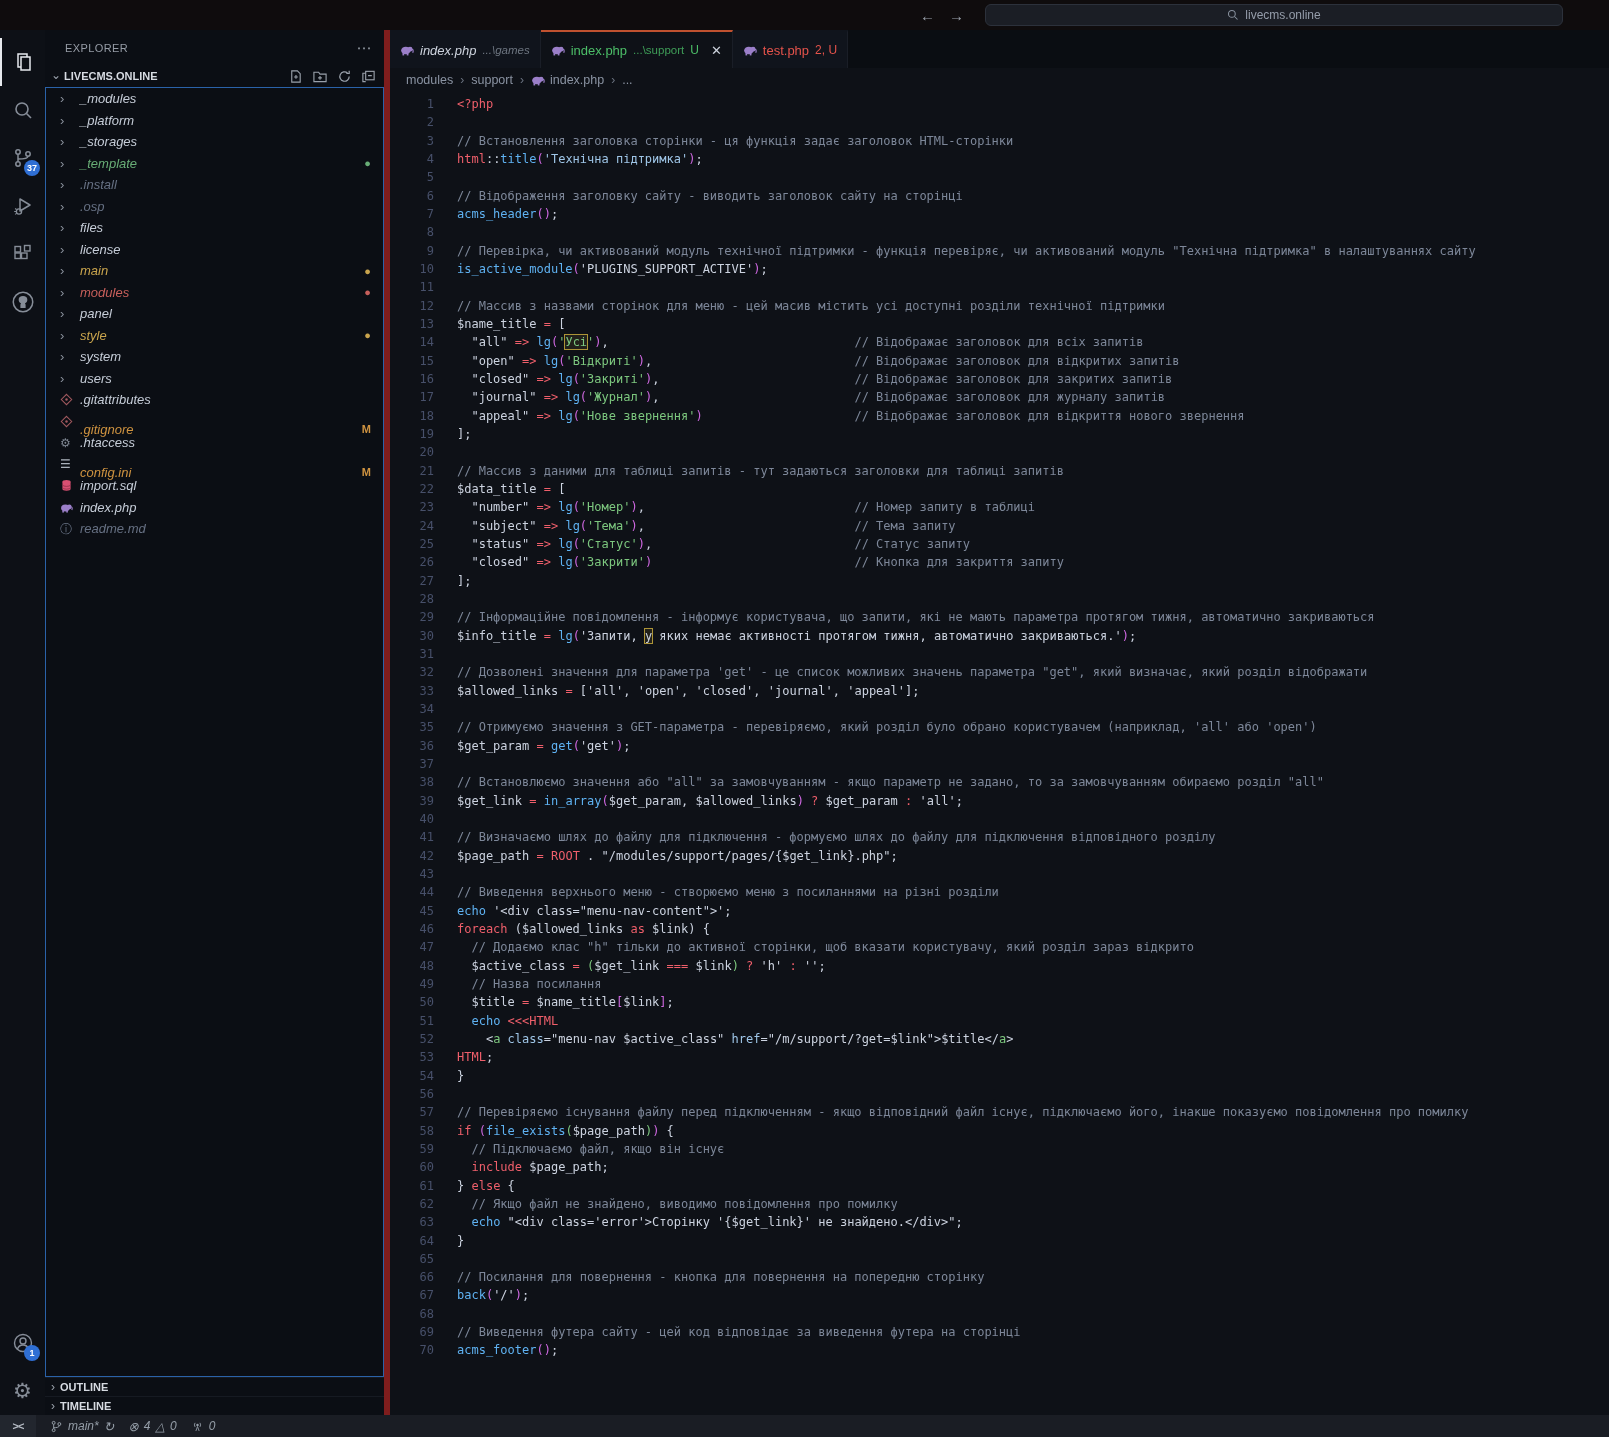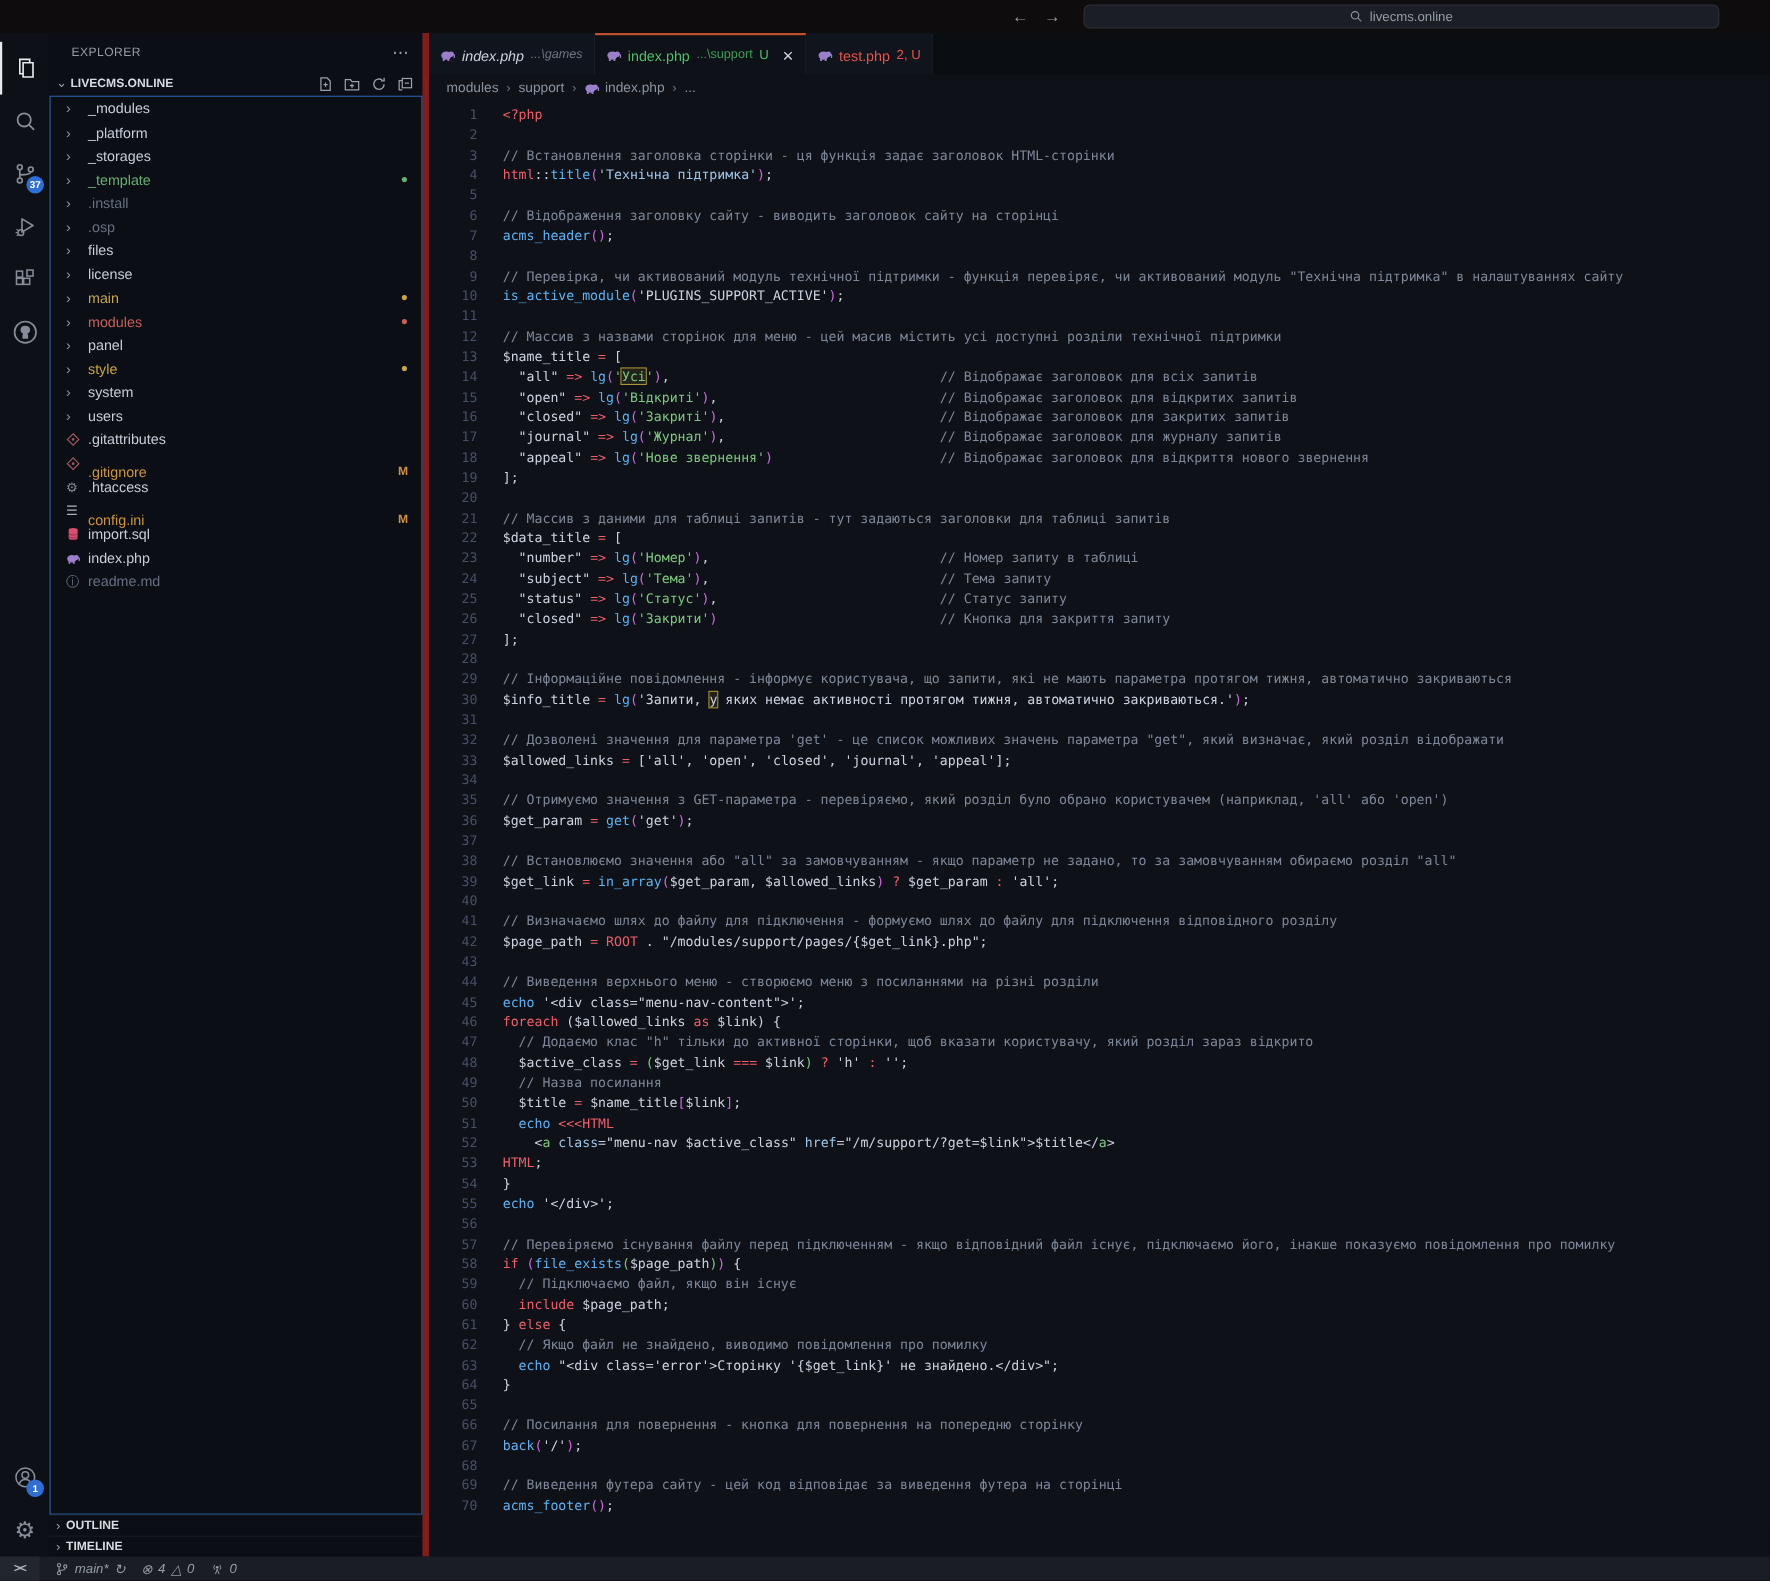--- a/index.html
+++ b/index.html
@@ -32,21 +32,21 @@
   .sec-head { height:22px; display:flex; align-items:center; padding:0 8px 0 4px; color:#d7dbe2; font-size:11px; font-weight:bold; flex:0 0 22px; }
   .sec-head .chev { font-size:12px; color:#9aa1ab; margin:0 3px 2px 2px; font-weight:normal; }
   .sec-acts { margin-left:auto; display:flex; gap:9px; align-items:center; }
   .sec-acts svg { display:block; }
   .tree { flex:1; border:1px solid #2a62a9; overflow:hidden; }
   .trow { height:21.5px; display:flex; align-items:center; padding-left:14px; padding-right:12px; font-size:13px; color:#c6cdd8; cursor:default; }
   .trow .chv { color:#8a919c; width:16px; font-size:13px; }
   .trow .fic { width:13px; height:13px; margin-right:0; }
   .trow .icwrap { width:16px; display:flex; align-items:center; justify-content:flex-start; }
   .fic-g { font-size:12px; color:#7d8591; line-height:1; }
-  .trow .lbl { margin-left:4px; white-space:nowrap; }
+  .trow .lbl { margin-left:4px; white-space:nowrap;font-style:italic; }
   .trow .right { margin-left:auto; font-size:11px; font-weight:bold; }
   .t-green { color:#68ad76; } .t-yellow{ color:#c9a44d; } .t-red{ color:#c75f5b; }
   .t-orange{ color:#cf9340;margin-top:16px; } .t-dim{ color:#667083; }
   .dot { font-size:9px; }
   .panel-row { height:19px; display:flex; align-items:center; border-top:1px solid #161a22; color:#d7dbe2; font-size:11px; font-weight:bold; padding-left:6px; flex:0 0 19px; }
   .panel-row .chv { color:#9aa1ab; font-weight:normal; margin-right:5px; font-size:12px; }
 
   
   .editorcol { flex:1; display:flex; flex-direction:column; min-width:0; background:#0e1117; }
   .tabbar { height:38px; background:#0a0d12; display:flex; flex:0 0 38px; }
@@ -424,21 +424,20 @@
           <div class="cline"><span class="lnum">45</span><span class="ltxt"><span class="tk b">echo</span><span class="tk "> </span><span class="tk ">'&lt;div class="menu-nav-content"&gt;'</span><span class="tk ">;</span></span></div>
           <div class="cline"><span class="lnum">46</span><span class="ltxt"><span class="tk r">foreach</span><span class="tk "> (</span><span class="tk ">$allowed_links</span><span class="tk "> </span><span class="tk r">as</span><span class="tk "> </span><span class="tk ">$link</span><span class="tk ">) {</span></span></div>
           <div class="cline"><span class="lnum">47</span><span class="ltxt"><span class="tk c">  // Додаємо клас "h" тільки до активної сторінки, щоб вказати користувачу, який розділ зараз відкрито</span></span></div>
           <div class="cline"><span class="lnum">48</span><span class="ltxt"><span class="tk ">  $active_class</span><span class="tk "> </span><span class="tk r">=</span><span class="tk "> </span><span class="tk g">(</span><span class="tk ">$get_link</span><span class="tk "> </span><span class="tk r">===</span><span class="tk "> </span><span class="tk ">$link</span><span class="tk g">)</span><span class="tk "> </span><span class="tk r">?</span><span class="tk "> </span><span class="tk ">'h'</span><span class="tk "> </span><span class="tk r">:</span><span class="tk "> </span><span class="tk ">''</span><span class="tk ">;</span></span></div>
           <div class="cline"><span class="lnum">49</span><span class="ltxt"><span class="tk c">  // Назва посилання</span></span></div>
           <div class="cline"><span class="lnum">50</span><span class="ltxt"><span class="tk ">  $title</span><span class="tk "> </span><span class="tk r">=</span><span class="tk "> </span><span class="tk ">$name_title</span><span class="tk p">[</span><span class="tk ">$link</span><span class="tk p">]</span><span class="tk ">;</span></span></div>
           <div class="cline"><span class="lnum">51</span><span class="ltxt"><span class="tk ">  </span><span class="tk b">echo</span><span class="tk "> </span><span class="tk r">&lt;&lt;&lt;HTML</span></span></div>
           <div class="cline"><span class="lnum">52</span><span class="ltxt"><span class="tk ">    &lt;</span><span class="tk g">a</span><span class="tk "> </span><span class="tk y">class</span><span class="tk ">=</span><span class="tk ">"menu-nav $active_class"</span><span class="tk "> </span><span class="tk y">href</span><span class="tk ">=</span><span class="tk ">"/m/support/?get=$link"</span><span class="tk ">&gt;</span><span class="tk ">$title</span><span class="tk ">&lt;/</span><span class="tk g">a</span><span class="tk ">&gt;</span></span></div>
           <div class="cline"><span class="lnum">53</span><span class="ltxt"><span class="tk r">HTML</span><span class="tk ">;</span></span></div>
           <div class="cline"><span class="lnum">54</span><span class="ltxt"><span class="tk ">}</span></span></div>
-          <div class="cline"><span class="lnum">55</span><span class="ltxt"><span class="tk b">echo</span><span class="tk "> </span><span class="tk ">'&lt;/div&gt;'</span><span class="tk ">;</span></span></div>
           <div class="cline"><span class="lnum">56</span><span class="ltxt"></span></div>
           <div class="cline"><span class="lnum">57</span><span class="ltxt"><span class="tk c">// Перевіряємо існування файлу перед підключенням - якщо відповідний файл існує, підключаємо його, інакше показуємо повідомлення про помилку</span></span></div>
           <div class="cline"><span class="lnum">58</span><span class="ltxt"><span class="tk r">if</span><span class="tk "> </span><span class="tk p">(</span><span class="tk b">file_exists</span><span class="tk g">(</span><span class="tk ">$page_path</span><span class="tk g">)</span><span class="tk p">)</span><span class="tk "> {</span></span></div>
           <div class="cline"><span class="lnum">59</span><span class="ltxt"><span class="tk c">  // Підключаємо файл, якщо він існує</span></span></div>
           <div class="cline"><span class="lnum">60</span><span class="ltxt"><span class="tk ">  </span><span class="tk r">include</span><span class="tk "> </span><span class="tk ">$page_path</span><span class="tk ">;</span></span></div>
           <div class="cline"><span class="lnum">61</span><span class="ltxt"><span class="tk ">} </span><span class="tk r">else</span><span class="tk "> {</span></span></div>
           <div class="cline"><span class="lnum">62</span><span class="ltxt"><span class="tk c">  // Якщо файл не знайдено, виводимо повідомлення про помилку</span></span></div>
           <div class="cline"><span class="lnum">63</span><span class="ltxt"><span class="tk ">  </span><span class="tk b">echo</span><span class="tk "> </span><span class="tk ">"&lt;div class='error'&gt;Сторінку '{$get_link}' не знайдено.&lt;/div&gt;"</span><span class="tk ">;</span></span></div>
           <div class="cline"><span class="lnum">64</span><span class="ltxt"><span class="tk ">}</span></span></div>
           <div class="cline"><span class="lnum">65</span><span class="ltxt"></span></div>

